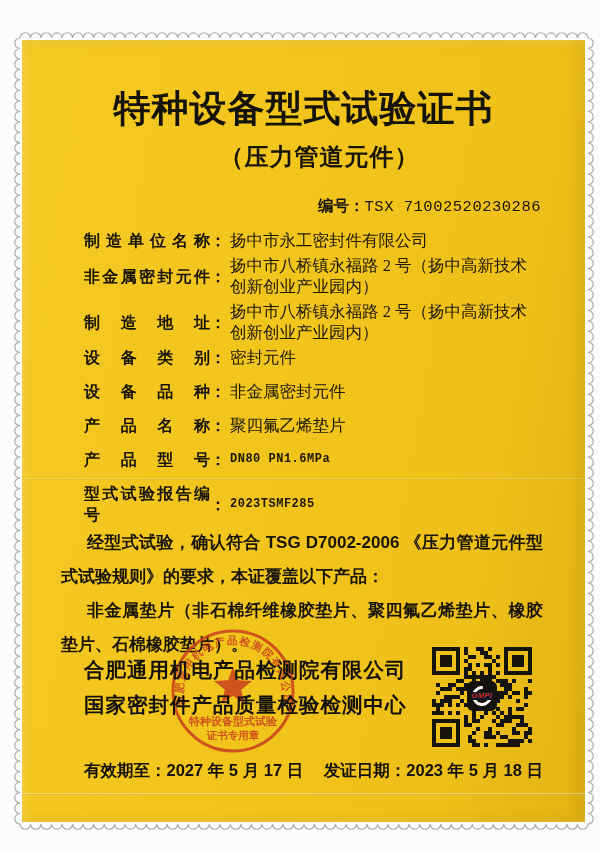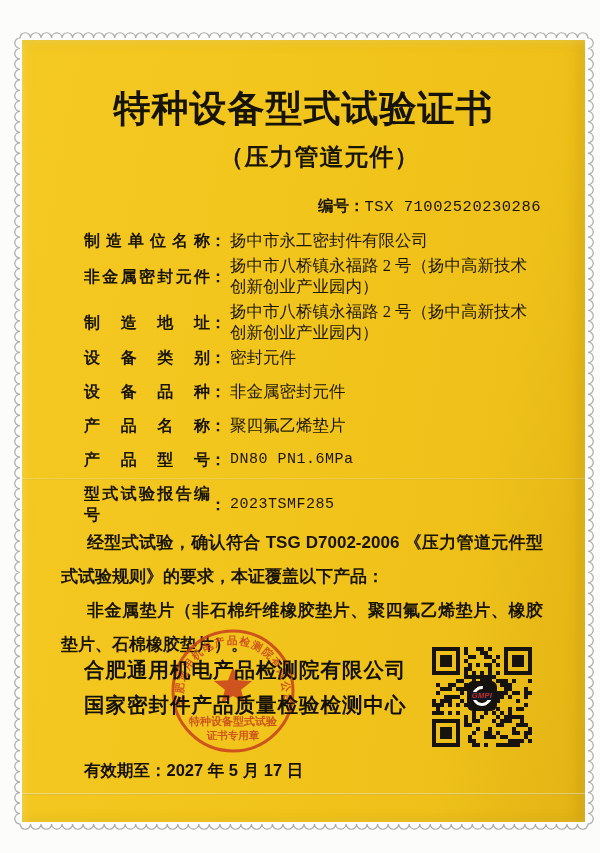--- a/index.html
+++ b/index.html
@@ -51,21 +51,21 @@
   .row .lab {
     display:inline-block; width:126px; flex:0 0 126px;
     font-weight:700; font-size:16px; color:#171307;
     text-align:justify; text-align-last:justify;
   }
   .row .colon { font-weight:700; font-size:16px; color:#171307; flex:0 0 16px; }
   .row .val {
     font-family:"Liberation Serif", serif; font-size:16.5px; color:#1b1608;
     margin-left:4px; max-width:305px;
   }
-  .row .val.mono { font-family:"Liberation Mono", monospace; font-size:15px; letter-spacing:0.5px; }
+  .row .val.mono { font-family:"Liberation Mono", monospace; font-size:12px; letter-spacing:0.5px;font-weight:bold; }
 
   
   .statements { position:absolute; left:39px; right:42px; top:462px;margin-top:24px; }
   .statements p {
     font-size:17px; font-weight:700; color:#181407;
     line-height:34px; text-indent:26px; text-align:justify;
   }
 
   
   .seal { position:absolute; left:136px; top:578px; width:150px; height:150px; z-index:1; opacity:0.93; }
@@ -184,18 +184,19 @@
         <path id="qr-path" fill="#17130e" d="M0 0h4v4h-4zM4 0h4v4h-4zM8 0h4v4h-4zM12 0h4v4h-4zM16 0h4v4h-4zM20 0h4v4h-4zM24 0h4v4h-4zM32 0h4v4h-4zM44 0h4v4h-4zM48 0h4v4h-4zM56 0h4v4h-4zM72 0h4v4h-4zM76 0h4v4h-4zM80 0h4v4h-4zM84 0h4v4h-4zM88 0h4v4h-4zM92 0h4v4h-4zM96 0h4v4h-4zM0 4h4v4h-4zM24 4h4v4h-4zM32 4h4v4h-4zM48 4h4v4h-4zM52 4h4v4h-4zM72 4h4v4h-4zM96 4h4v4h-4zM0 8h4v4h-4zM8 8h4v4h-4zM12 8h4v4h-4zM16 8h4v4h-4zM24 8h4v4h-4zM36 8h4v4h-4zM40 8h4v4h-4zM52 8h4v4h-4zM56 8h4v4h-4zM64 8h4v4h-4zM72 8h4v4h-4zM80 8h4v4h-4zM84 8h4v4h-4zM88 8h4v4h-4zM96 8h4v4h-4zM0 12h4v4h-4zM8 12h4v4h-4zM12 12h4v4h-4zM16 12h4v4h-4zM24 12h4v4h-4zM32 12h4v4h-4zM60 12h4v4h-4zM72 12h4v4h-4zM80 12h4v4h-4zM84 12h4v4h-4zM88 12h4v4h-4zM96 12h4v4h-4zM0 16h4v4h-4zM8 16h4v4h-4zM12 16h4v4h-4zM16 16h4v4h-4zM24 16h4v4h-4zM36 16h4v4h-4zM44 16h4v4h-4zM52 16h4v4h-4zM56 16h4v4h-4zM64 16h4v4h-4zM72 16h4v4h-4zM80 16h4v4h-4zM84 16h4v4h-4zM88 16h4v4h-4zM96 16h4v4h-4zM0 20h4v4h-4zM24 20h4v4h-4zM32 20h4v4h-4zM36 20h4v4h-4zM56 20h4v4h-4zM72 20h4v4h-4zM96 20h4v4h-4zM0 24h4v4h-4zM4 24h4v4h-4zM8 24h4v4h-4zM12 24h4v4h-4zM16 24h4v4h-4zM20 24h4v4h-4zM24 24h4v4h-4zM32 24h4v4h-4zM40 24h4v4h-4zM48 24h4v4h-4zM56 24h4v4h-4zM64 24h4v4h-4zM72 24h4v4h-4zM76 24h4v4h-4zM80 24h4v4h-4zM84 24h4v4h-4zM88 24h4v4h-4zM92 24h4v4h-4zM96 24h4v4h-4zM32 28h4v4h-4zM36 28h4v4h-4zM40 28h4v4h-4zM44 28h4v4h-4zM48 28h4v4h-4zM52 28h4v4h-4zM56 28h4v4h-4zM60 28h4v4h-4zM24 32h4v4h-4zM28 32h4v4h-4zM40 32h4v4h-4zM48 32h4v4h-4zM52 32h4v4h-4zM56 32h4v4h-4zM64 32h4v4h-4zM68 32h4v4h-4zM72 32h4v4h-4zM80 32h4v4h-4zM96 32h4v4h-4zM4 36h4v4h-4zM16 36h4v4h-4zM20 36h4v4h-4zM32 36h4v4h-4zM68 36h4v4h-4zM72 36h4v4h-4zM76 36h4v4h-4zM8 40h4v4h-4zM12 40h4v4h-4zM16 40h4v4h-4zM24 40h4v4h-4zM28 40h4v4h-4zM32 40h4v4h-4zM72 40h4v4h-4zM76 40h4v4h-4zM92 40h4v4h-4zM4 44h4v4h-4zM28 44h4v4h-4zM64 44h4v4h-4zM68 44h4v4h-4zM72 44h4v4h-4zM80 44h4v4h-4zM84 44h4v4h-4zM92 44h4v4h-4zM96 44h4v4h-4zM12 48h4v4h-4zM16 48h4v4h-4zM20 48h4v4h-4zM24 48h4v4h-4zM64 48h4v4h-4zM68 48h4v4h-4zM76 48h4v4h-4zM92 48h4v4h-4zM0 52h4v4h-4zM8 52h4v4h-4zM12 52h4v4h-4zM16 52h4v4h-4zM28 52h4v4h-4zM64 52h4v4h-4zM84 52h4v4h-4zM0 56h4v4h-4zM4 56h4v4h-4zM8 56h4v4h-4zM16 56h4v4h-4zM24 56h4v4h-4zM32 56h4v4h-4zM92 56h4v4h-4zM4 60h4v4h-4zM64 60h4v4h-4zM76 60h4v4h-4zM84 60h4v4h-4zM88 60h4v4h-4zM0 64h4v4h-4zM4 64h4v4h-4zM8 64h4v4h-4zM16 64h4v4h-4zM24 64h4v4h-4zM40 64h4v4h-4zM52 64h4v4h-4zM60 64h4v4h-4zM68 64h4v4h-4zM76 64h4v4h-4zM32 68h4v4h-4zM40 68h4v4h-4zM48 68h4v4h-4zM64 68h4v4h-4zM72 68h4v4h-4zM76 68h4v4h-4zM80 68h4v4h-4zM84 68h4v4h-4zM88 68h4v4h-4zM0 72h4v4h-4zM4 72h4v4h-4zM8 72h4v4h-4zM12 72h4v4h-4zM16 72h4v4h-4zM20 72h4v4h-4zM24 72h4v4h-4zM32 72h4v4h-4zM40 72h4v4h-4zM44 72h4v4h-4zM60 72h4v4h-4zM68 72h4v4h-4zM72 72h4v4h-4zM76 72h4v4h-4zM88 72h4v4h-4zM0 76h4v4h-4zM24 76h4v4h-4zM32 76h4v4h-4zM36 76h4v4h-4zM64 76h4v4h-4zM68 76h4v4h-4zM84 76h4v4h-4zM88 76h4v4h-4zM92 76h4v4h-4zM0 80h4v4h-4zM8 80h4v4h-4zM12 80h4v4h-4zM16 80h4v4h-4zM24 80h4v4h-4zM44 80h4v4h-4zM56 80h4v4h-4zM80 80h4v4h-4zM96 80h4v4h-4zM0 84h4v4h-4zM8 84h4v4h-4zM12 84h4v4h-4zM16 84h4v4h-4zM24 84h4v4h-4zM40 84h4v4h-4zM52 84h4v4h-4zM56 84h4v4h-4zM64 84h4v4h-4zM80 84h4v4h-4zM84 84h4v4h-4zM92 84h4v4h-4zM96 84h4v4h-4zM0 88h4v4h-4zM8 88h4v4h-4zM12 88h4v4h-4zM16 88h4v4h-4zM24 88h4v4h-4zM36 88h4v4h-4zM52 88h4v4h-4zM56 88h4v4h-4zM60 88h4v4h-4zM68 88h4v4h-4zM72 88h4v4h-4zM92 88h4v4h-4zM0 92h4v4h-4zM24 92h4v4h-4zM36 92h4v4h-4zM40 92h4v4h-4zM76 92h4v4h-4zM80 92h4v4h-4zM84 92h4v4h-4zM88 92h4v4h-4zM96 92h4v4h-4zM0 96h4v4h-4zM4 96h4v4h-4zM8 96h4v4h-4zM12 96h4v4h-4zM16 96h4v4h-4zM20 96h4v4h-4zM24 96h4v4h-4zM40 96h4v4h-4zM44 96h4v4h-4zM52 96h4v4h-4zM64 96h4v4h-4zM68 96h4v4h-4zM72 96h4v4h-4zM76 96h4v4h-4zM80 96h4v4h-4zM84 96h4v4h-4z"></path>
       </svg>
       <div class="qr-logo">
         <div class="ring"></div>
         <span class="gmpi">GMPI</span>
       </div>
     </div>
 
     <div class="dates">
       <span><span>有效期至：</span><span>2027 年 5 月 17 日</span></span>
+      <span><span>发证日期：</span><span>2023 年 5 月 18 日</span></span>
     </div>
 
     <div class="crease crease-a"></div>
     <div class="crease crease-b"></div>
   </div>
 </div>
 
 </body></html>

